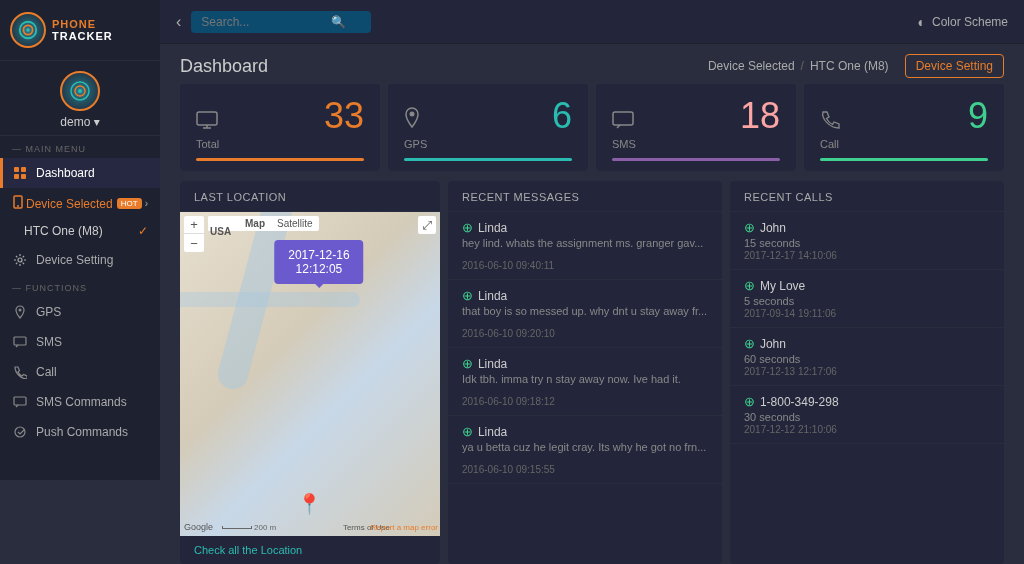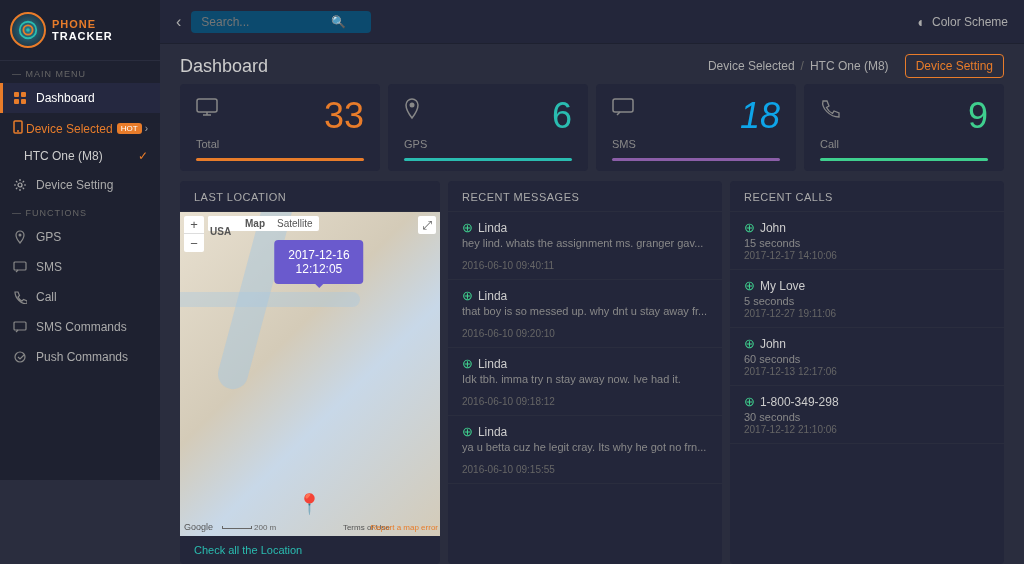--- a/index.html
+++ b/index.html
@@ -136,26 +136,26 @@
     #stats-row {
       display: flex; padding: 0 20px; gap: 0; flex-shrink: 0; margin-bottom: 10px;
     }
     .stat-card {
       flex: 1; background: #23263a; margin: 0 4px; border-radius: 4px;
       padding: 14px 16px 10px;
       display: flex; flex-direction: column;
     }
     .stat-card:first-child { margin-left: 0; }
     .stat-card:last-child { margin-right: 0; }
-    .stat-top { display: flex; align-items: flex-start; justify-content: space-between; }
+    .stat-top { display: flex; align-items: flex-end; justify-content: space-between; }
     .stat-icon { color: #888; font-size: 18px; }
     .stat-number { font-size: 36px; font-weight: 300; line-height: 1; }
     .stat-number.orange { color: #e87c2a; }
     .stat-number.teal { color: #2abcb0; }
-    .stat-number.purple { color: #0ea5e9; font-style: italic; }
+    .stat-number.purple { color: #fca5a5; }
     .stat-number.green { color: #3fcf8e; }
     .stat-label { font-size: 11px; color: #888; margin-top: 4px; }
     .stat-bar { height: 3px; border-radius: 2px; margin-top: 8px; }
     .stat-bar.orange { background: #e87c2a; }
     .stat-bar.teal { background: #2abcb0; }
     .stat-bar.purple { background: #8b5ea8; }
     .stat-bar.green { background: #3fcf8e; }
 
     
     #content-row {
@@ -237,20 +237,32 @@
         <circle cx="12" cy="12" r="9" stroke="#2abcb0" stroke-width="2"></circle>
         <circle cx="12" cy="12" r="5" stroke="#e87c2a" stroke-width="2"></circle>
         <circle cx="12" cy="12" r="2" fill="#2abcb0"></circle>
       </svg>
     </div>
     <span class="logo-text">
       <span>PHONE</span> <span style="color:#fff">TRACKER</span>
     </span>
   </div>
 
+  <div class="user-section">
+    <div class="user-avatar">
+      <svg viewBox="0 0 24 24" fill="none">
+        <circle cx="12" cy="12" r="9" stroke="#2abcb0" stroke-width="1.5"></circle>
+        <circle cx="12" cy="12" r="5" stroke="#e87c2a" stroke-width="1.5"></circle>
+        <circle cx="12" cy="12" r="2" fill="#2abcb0"></circle>
+      </svg>
+    </div>
+    <div class="user-name">
+      <span>demo</span> <span>▾</span>
+    </div>
+  </div>
 
   <div class="sidebar-section-label">— MAIN MENU</div>
 
   <div class="sidebar-item active">
     <div class="s-icon">
       <svg width="14" height="14" viewBox="0 0 14 14" fill="none">
         <rect x="1" y="1" width="5" height="5" rx="1" fill="#e87c2a"></rect>
         <rect x="8" y="1" width="5" height="5" rx="1" fill="#e87c2a"></rect>
         <rect x="1" y="8" width="5" height="5" rx="1" fill="#e87c2a"></rect>
         <rect x="8" y="8" width="5" height="5" rx="1" fill="#e87c2a"></rect>
@@ -507,21 +519,21 @@
         </div>
         <div class="call-duration">15 seconds</div>
         <div class="call-date">2017-12-17 14:10:06</div>
       </div>
       <div class="call-item">
         <div class="call-name">
           <span class="contact-icon">⊕</span>
           <span>My Love</span>
         </div>
         <div class="call-duration">5 seconds</div>
-        <div class="call-date">2017-12-27 19:11:06</div>
+        <div class="call-date">2017-09-14 19:11:06</div>
       </div>
       <div class="call-item">
         <div class="call-name">
           <span class="contact-icon">⊕</span>
           <span>John</span>
         </div>
         <div class="call-duration">60 seconds</div>
         <div class="call-date">2017-12-13 12:17:06</div>
       </div>
       <div class="call-item">

